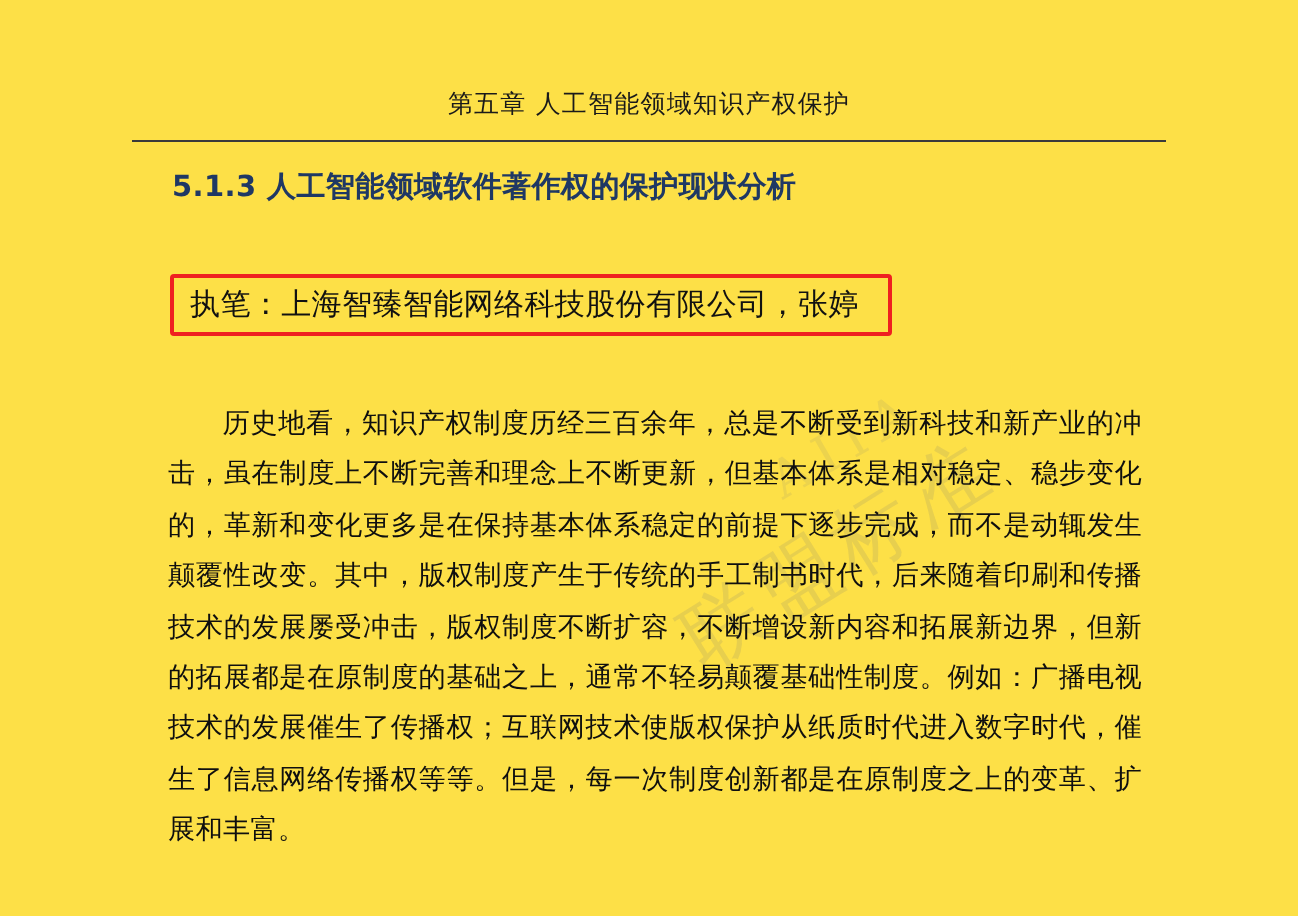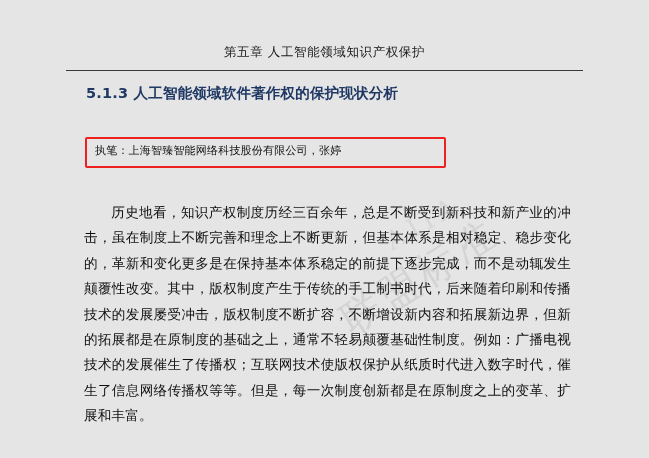--- a/index.html
+++ b/index.html
@@ -10,21 +10,21 @@
     width: 649px;
     height: 458px;
     background: #ffffff;
     font-family: "Liberation Serif", serif;
     overflow: hidden;
     position: relative;
   }
   .page {
     position: absolute;
     inset: 0;
-    background: #e5e5e5;
+    background: #fde047;
   }
   
   .header {
     position: absolute;
     top: 44px;
     left: 0;
     right: 0;
     text-align: center;
     font-size: 12.5px;
     color: #1a1a1a;
@@ -58,21 +58,21 @@
     width: 361px;
     height: 31px;
     border: 2.5px solid #ef2020;
     border-radius: 2px;
     box-sizing: border-box;
   }
   .author-line {
     position: absolute;
     top: 143px;
     left: 95px;
-    font-size: 11px;
+    font-size: 15px;
     color: #111111;
     font-family: "DejaVu Serif", serif;
     letter-spacing: 0.2px;
   }
   
   .body-text {
     position: absolute;
     top: 200px;
     left: 84px;
     width: 487px;

